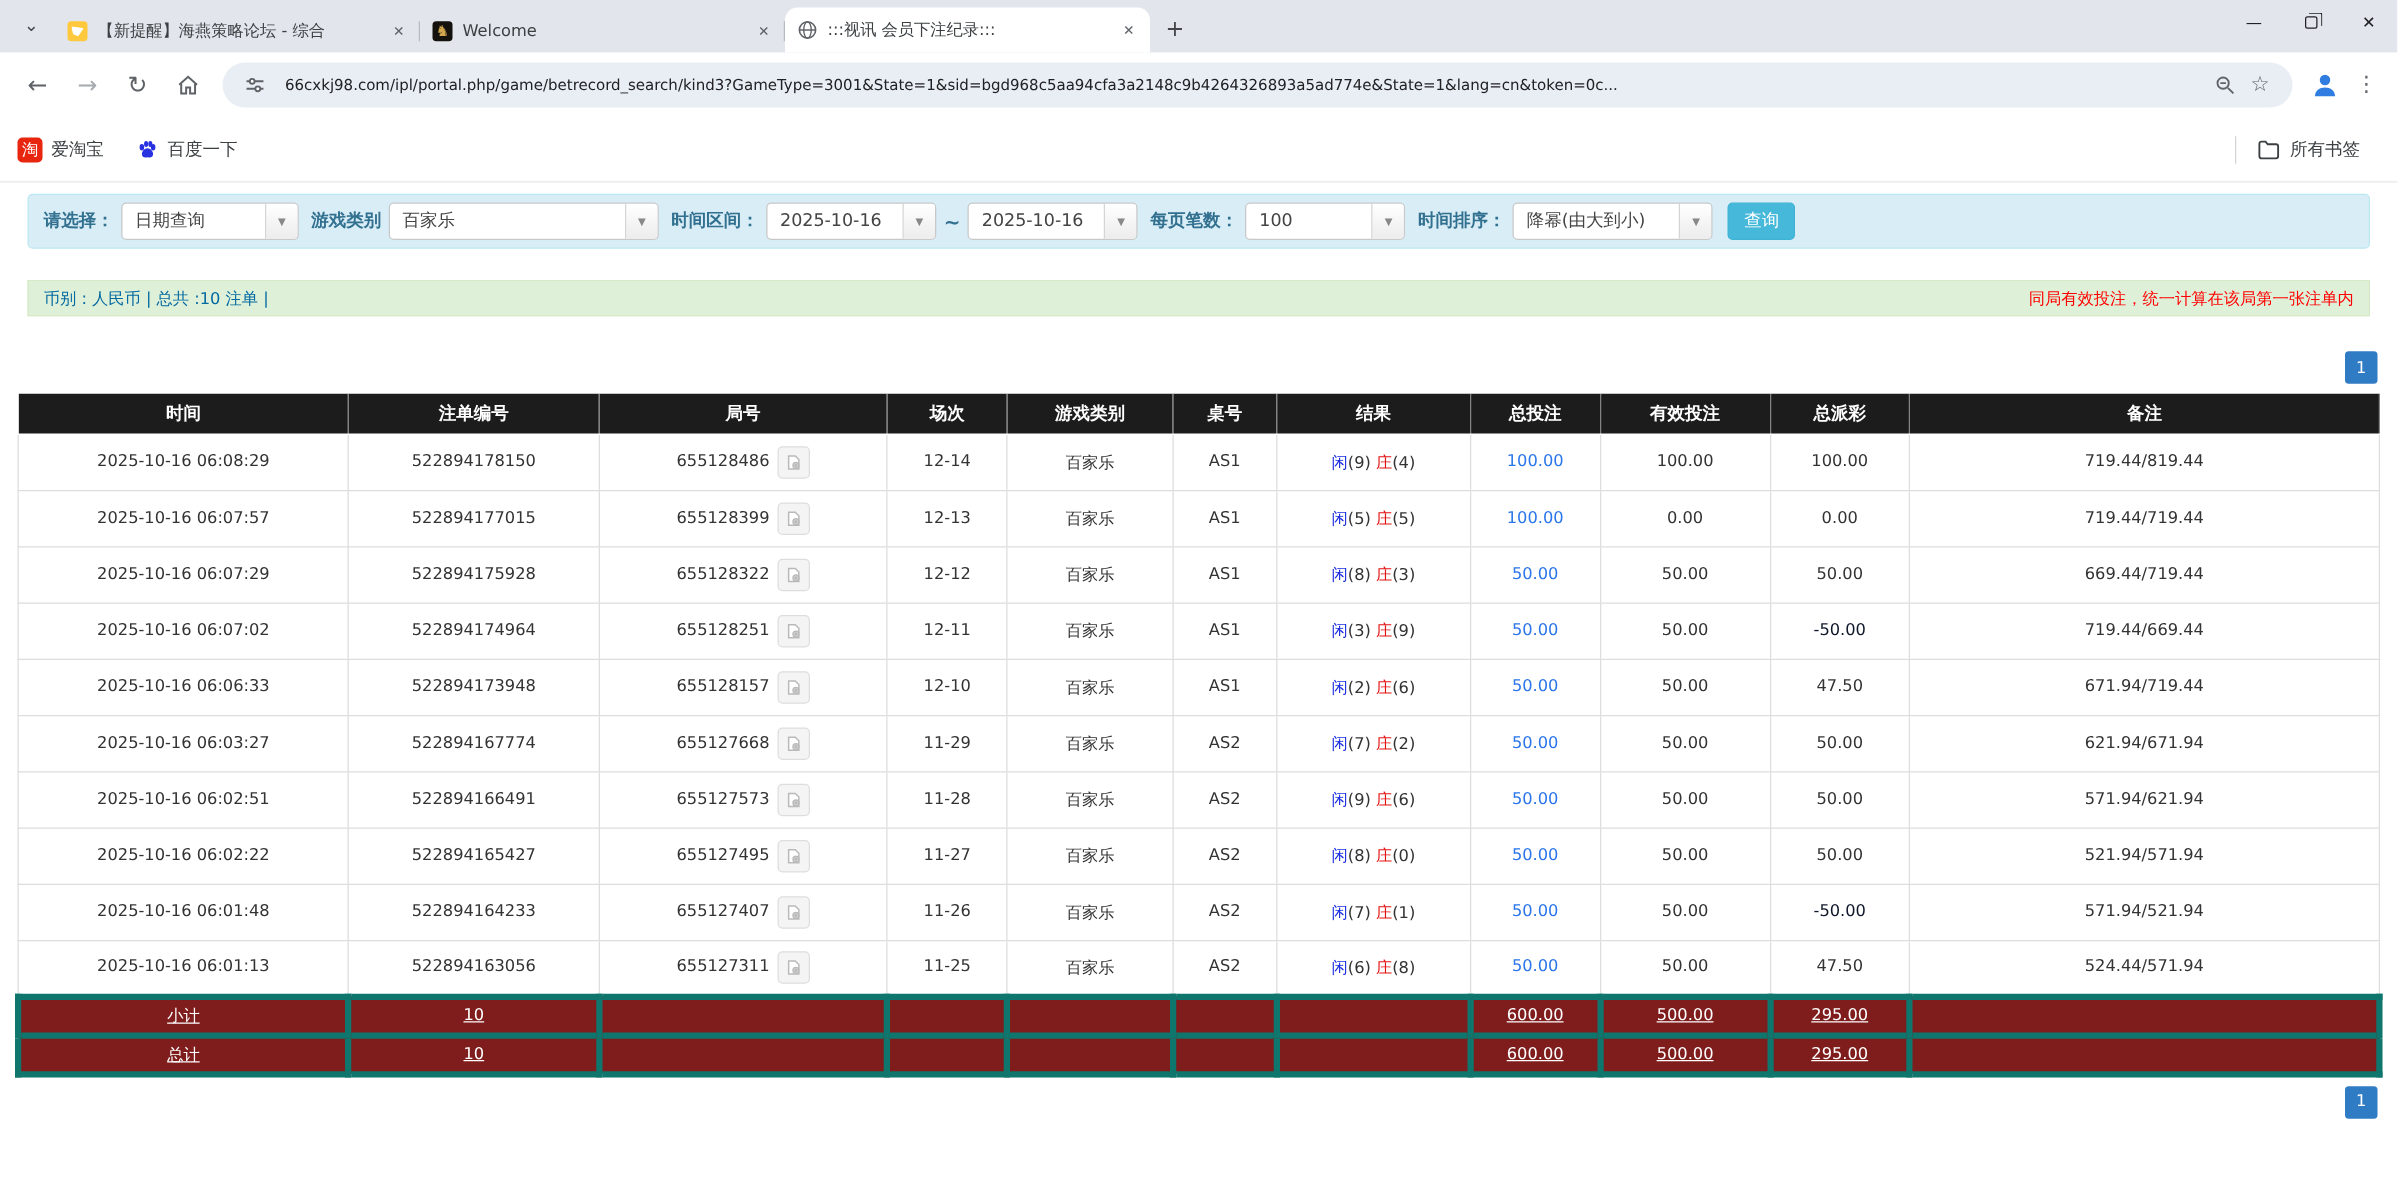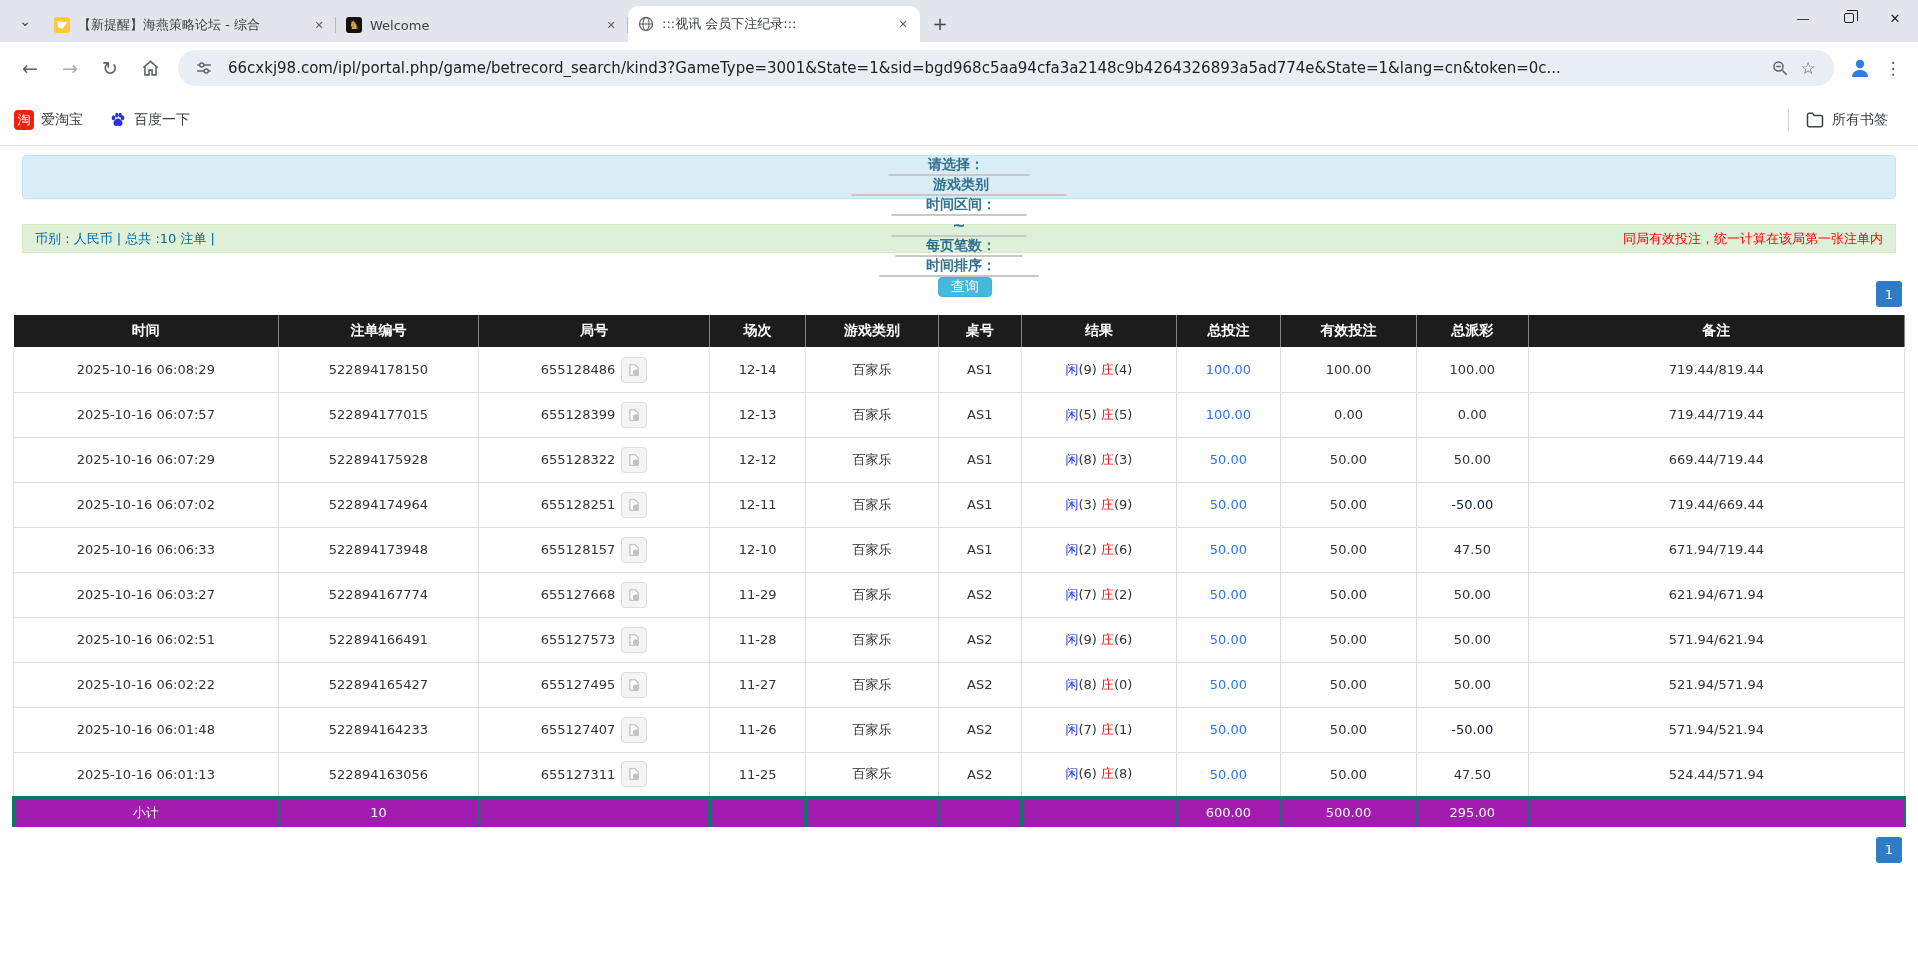--- a/index.html
+++ b/index.html
@@ -31,41 +31,41 @@
   .restore-glyph { width:10px; height:10px; border:1px solid #202124; border-radius:2px; position:relative; }
   .restore-glyph::before { content:""; position:absolute; left:2px; top:-4px; width:10px; height:10px;
     border:1px solid #202124; border-left:none; border-bottom:none; border-radius:0 2px 0 0; }
 
   .toolbar { height:52px; background:#fff; display:flex; align-items:center; padding:0 10px; }
   .nav-btn { width:34px; height:34px; display:flex; align-items:center; justify-content:center;
     font-size:19px; color:#5f6368; border-radius:50%; margin:0 3px; cursor:pointer; }
   .nav-btn.disabled { color:#a6abb1; }
   .omnibox { flex:1; height:36px; background:#e9edf4; border-radius:18px; margin:0 8px;
     display:flex; align-items:center; padding:0 12px; }
-  .omnibox .url { flex:1; font-size:15px; color:#202124; white-space:nowrap; overflow:hidden; margin-left:10px; }
+  .omnibox .url { flex:1; font-size:12px; color:#202124; white-space:nowrap; overflow:hidden; margin-left:10px; }
   .icon-btn { width:28px; height:28px; display:flex; align-items:center; justify-content:center;
     color:#5f6368; cursor:pointer; flex:0 0 auto; }
   .profile-btn { margin:0 4px; }
   .menu-btn { font-size:17px; color:#5f6368; width:30px; }
 
   .bookmarks { height:52px; background:#fff; border-bottom:1px solid #e7e7e7; display:flex;
     align-items:center; padding:0 14px; font-size:14px; color:#3c4043; }
   .bm-item { display:flex; align-items:center; margin-right:26px; cursor:pointer; }
   .bm-item span.lbl { margin-left:7px; }
   .bm-ico-taobao { width:20px; height:20px; background:#e8250e; border-radius:4px; color:#fff;
     font-size:13px; display:flex; align-items:center; justify-content:center; }
   .bm-right { margin-left:auto; display:flex; align-items:center; }
   .bm-sep { width:1px; height:22px; background:#d5d5d5; margin-right:16px; }
 
   
   .page { background:#fff; }
   .page-title { font-size:20px; color:#333; padding:19px 0 0 12px; }
 
   .filter-bar { margin:9px 22px 0 22px; background:#d9edf7; border:1px solid #bce8f1; border-radius:4px;
-    height:44px; display:flex; align-items:center; padding:0 12px;flex-direction:column; }
+    height:44px; display:flex; align-items:center; padding:0 12px; }
   .f-label { color:#31708f; font-weight:bold; font-size:14px; margin:0 6px 0 10px; white-space:nowrap; }
   .combo { height:30px; background:#fff; border:1px solid #c8c8c8; border-radius:4px; display:flex;
     align-items:stretch; overflow:hidden; }
   .combo .val { padding:0 10px; font-size:14px; color:#444; display:flex; align-items:center; white-space:nowrap; flex:1;}
   .combo .arrow { width:26px; border-left:1px solid #d5d5d5; background:linear-gradient(#fff,#ececec);
     display:flex; align-items:center; justify-content:center; color:#888; font-size:8px; cursor:pointer; }
   .tilde { margin:0 6px; color:#31708f; font-weight:bold; }
   .search-btn { margin-left:12px; height:30px; padding:0 12px; background:#46b8da; border:1px solid #3fb2d5;
     border-radius:4px; color:#fff; font-size:14px; cursor:pointer; }
 
@@ -78,21 +78,21 @@
   .pager-row.top { margin-top:28px; }
   .pager-row.bottom { margin-top:7px; }
   .page-btn { min-width:26px; height:26px; background:#2f7cc4; color:#fff; font-size:13px;
     display:flex; align-items:center; justify-content:center; border-radius:3px; cursor:pointer; }
 
   table.bets { margin:8px 12px 0 12px; width:1894px; border-collapse:collapse; table-layout:fixed;
     font-size:13px; color:#333; }
   table.bets th { background:#1c1c1c; color:#fff; font-weight:bold; font-size:14px; height:32px;
     border:1px solid rgba(255,255,255,.45); border-top:none; }
   table.bets td { text-align:center; height:45px; border:1px solid #ddd; background:#fff; }
-  table.bets tr.foot td { background:#a21caf; color:#fff; border:3px solid #0f766e; height:31px; }
+  table.bets tr.foot td { background:#7f1d1d; color:#fff; border:5px solid #0f766e; height:31px;text-decoration:underline; }
   table.bets tr.foot-first td { border-bottom:3px solid #fff; }
   .lnk { color:#2b76e8; text-decoration:none; cursor:pointer; }
   .neg { color:#0f172a; }
   .res-p { color:#1a2ee0; } .res-b { color:#e31212; }
   .round-cell { display:flex; align-items:center; justify-content:center; gap:6px; }
   .video-btn { width:26px; height:26px; border:1px solid #ddd; background:#f4f4f4; border-radius:4px;
     display:inline-flex; align-items:center; justify-content:center; cursor:pointer; }
 </style>
 </head>
 <body>
@@ -531,19 +531,32 @@
           <td></td>
           <td></td>
           <td></td>
           <td></td>
           <td></td>
           <td>600.00</td>
           <td>500.00</td>
           <td>295.00</td>
           <td></td>
         </tr>
+        <tr class="foot">
+          <td>总计</td>
+          <td>10</td>
+          <td></td>
+          <td></td>
+          <td></td>
+          <td></td>
+          <td></td>
+          <td>600.00</td>
+          <td>500.00</td>
+          <td>295.00</td>
+          <td></td>
+        </tr>
       </tfoot>
   </table>
 
   <div class="pager-row bottom">
     <div class="page-btn">1</div>
   </div>
 </div>
 
 </body></html>

